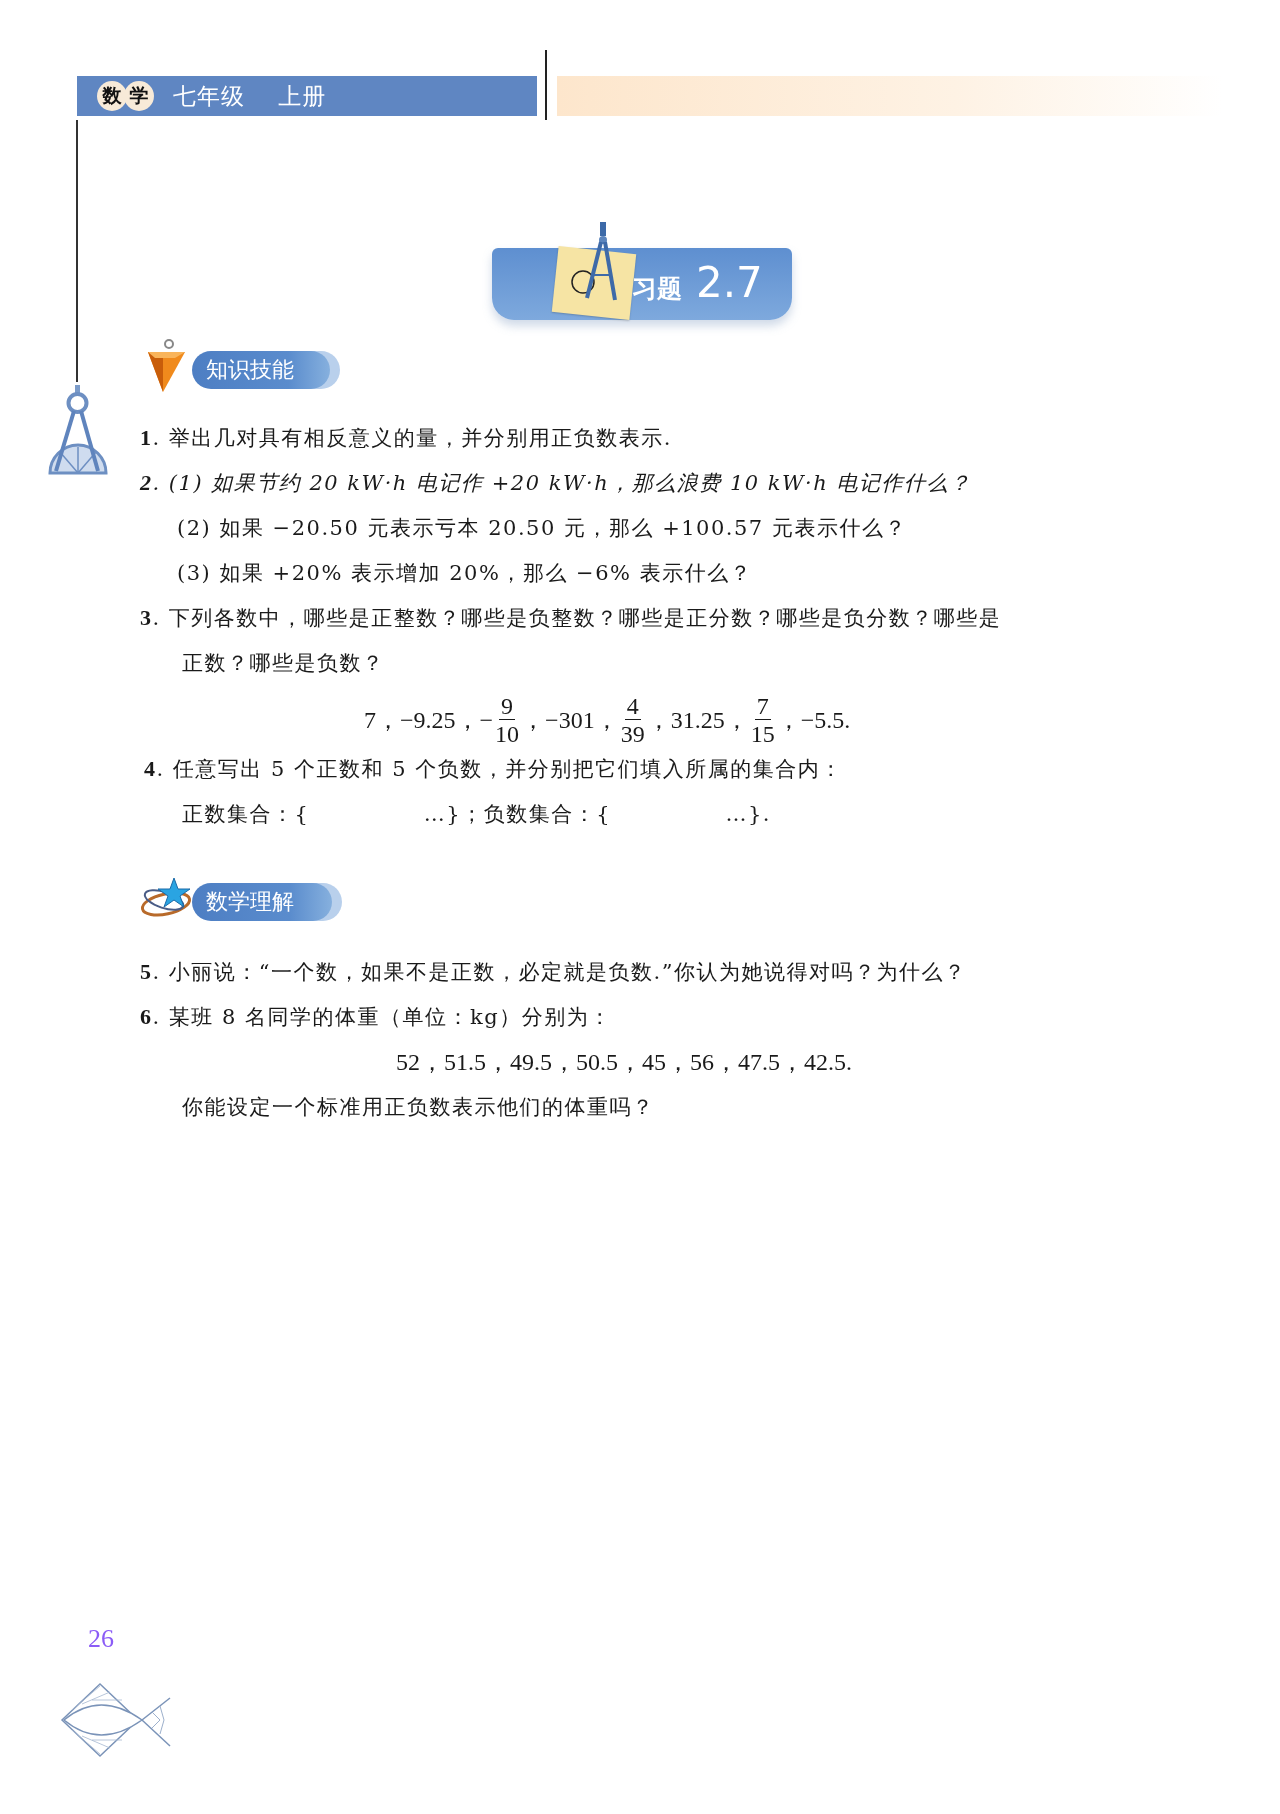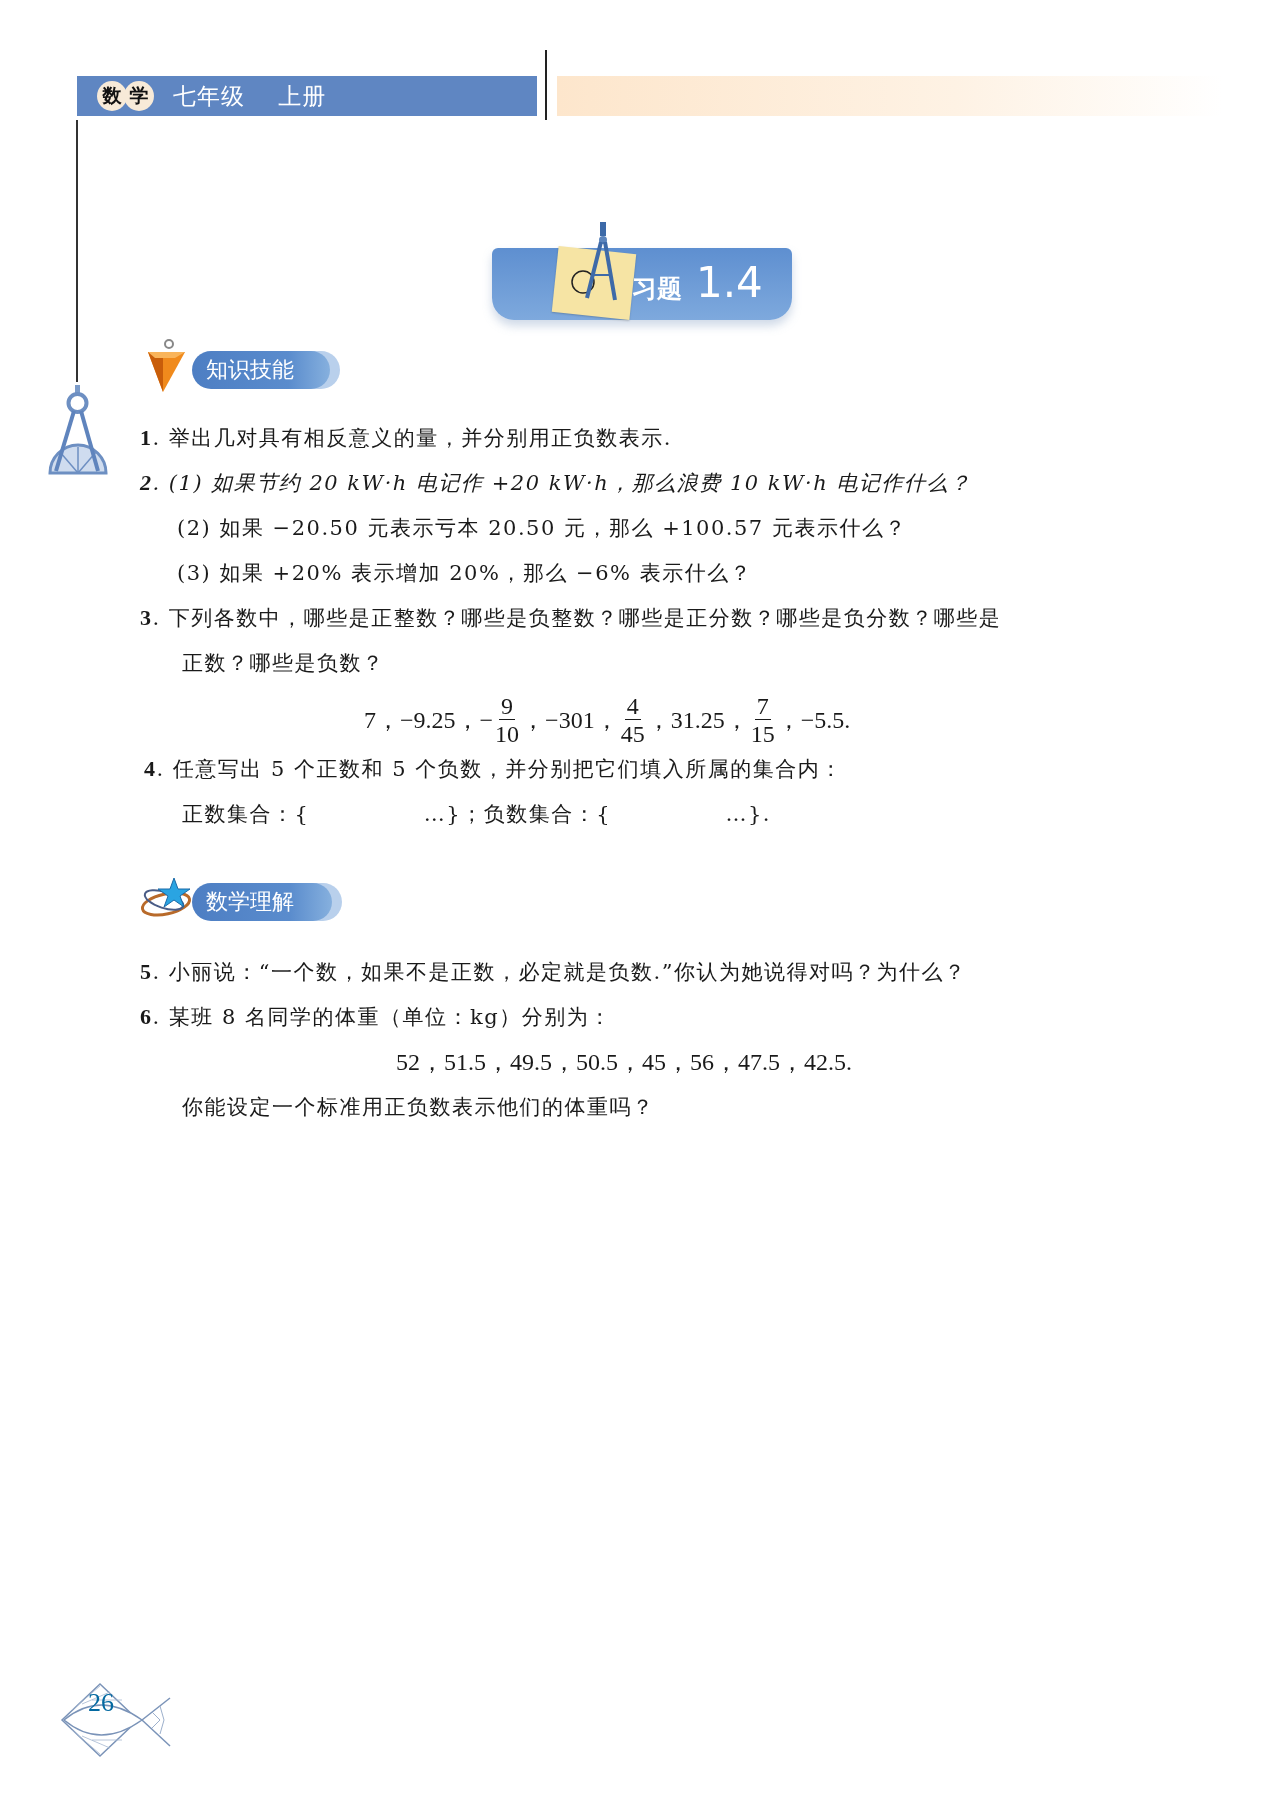--- a/index.html
+++ b/index.html
@@ -66,21 +66,21 @@
   .num { font-weight:bold; font-family:"Liberation Serif", serif; font-size:22px; }
   .math-row {
     position:absolute; font-family:"Liberation Serif", serif; font-size:24px;
     display:flex; align-items:center; white-space:pre;
   }
   .frac { display:inline-flex; flex-direction:column; align-items:center; margin:0 2px; line-height:1; vertical-align:middle; }
   .frac .n { border-bottom:1.5px solid #1a1a1a; padding:0 2px 1px; }
   .frac .d { padding-top:2px; }
 
   .page-num {
-    left:88px; top:1688px; font-family:"Liberation Serif", serif; font-size:26px; color:#0369a1;text-align:right;
+    left:88px; top:1624px; font-family:"Liberation Serif", serif; font-size:26px; color:#8b5cf6;text-align:right;
   }
 </style>
 </head>
 <body>
 
 <div class="abs header-bar">
   <div class="subject-badge">
     <span>数</span>
     <span>学</span>
   </div>
@@ -110,21 +110,21 @@
     <circle cx="18" cy="62" r="11" fill="none" stroke="#222" stroke-width="1.5"></circle>
     <rect x="35" y="2" width="6" height="14" fill="#3d6aa8"></rect>
     <circle cx="38" cy="20" r="4" fill="#5c85bd"></circle>
     <line x1="36" y1="22" x2="22" y2="78" stroke="#3e6aa8" stroke-width="4"></line>
     <line x1="40" y1="22" x2="50" y2="80" stroke="#3e6aa8" stroke-width="4"></line>
     <line x1="28" y1="55" x2="45" y2="55" stroke="#3e6aa8" stroke-width="2"></line>
   </svg>
 </div>
 <div class="abs title-text">
   <span class="t1">习题</span>
-  <span class="t2">1.4</span>
+  <span class="t2">2.7</span>
 </div>
 
 <div class="abs" style="left:145px;top:338px;">
   <svg width="42" height="56" viewBox="0 0 42 56">
     <circle cx="24" cy="6" r="4" fill="none" stroke="#888" stroke-width="2"></circle>
     <polygon points="3,14 40,14 18,54" fill="#f08a1c"></polygon>
     <polygon points="3,14 18,14 18,54" fill="#c85d0a"></polygon>
     <polygon points="3,14 40,14 30,20 10,20" fill="#f9b45a"></polygon>
   </svg>
 </div>
@@ -141,21 +141,21 @@
 
 <div class="line" style="left:140px;top:604px;"><span class="num">3</span><span>. </span><span>下列各数中，哪些是正整数？哪些是负整数？哪些是正分数？哪些是负分数？哪些是</span></div>
 <div class="line" style="left:182px;top:649px;">正数？哪些是负数？</div>
 <div class="math-row" style="left:364px;top:694px;">
   <span>7，</span>
   <span>−9.25，</span>
   <span>−</span>
   <span class="frac"><span class="n">9</span><span class="d">10</span></span>
   <span>，</span>
   <span>−301，</span>
-  <span class="frac"><span class="n">4</span><span class="d">45</span></span>
+  <span class="frac"><span class="n">4</span><span class="d">39</span></span>
   <span>，</span>
   <span>31.25，</span>
   <span class="frac"><span class="n">7</span><span class="d">15</span></span>
   <span>，</span>
   <span>−5.5.</span>
 </div>
 
 <div class="line" style="left:144px;top:755px;"><span class="num">4</span><span>. </span><span>任意写出 5 个正数和 5 个负数，并分别把它们填入所属的集合内：</span></div>
 <div class="line" style="left:182px;top:800px;">正数集合：{              …}；负数集合：{              …}.</div>
 

